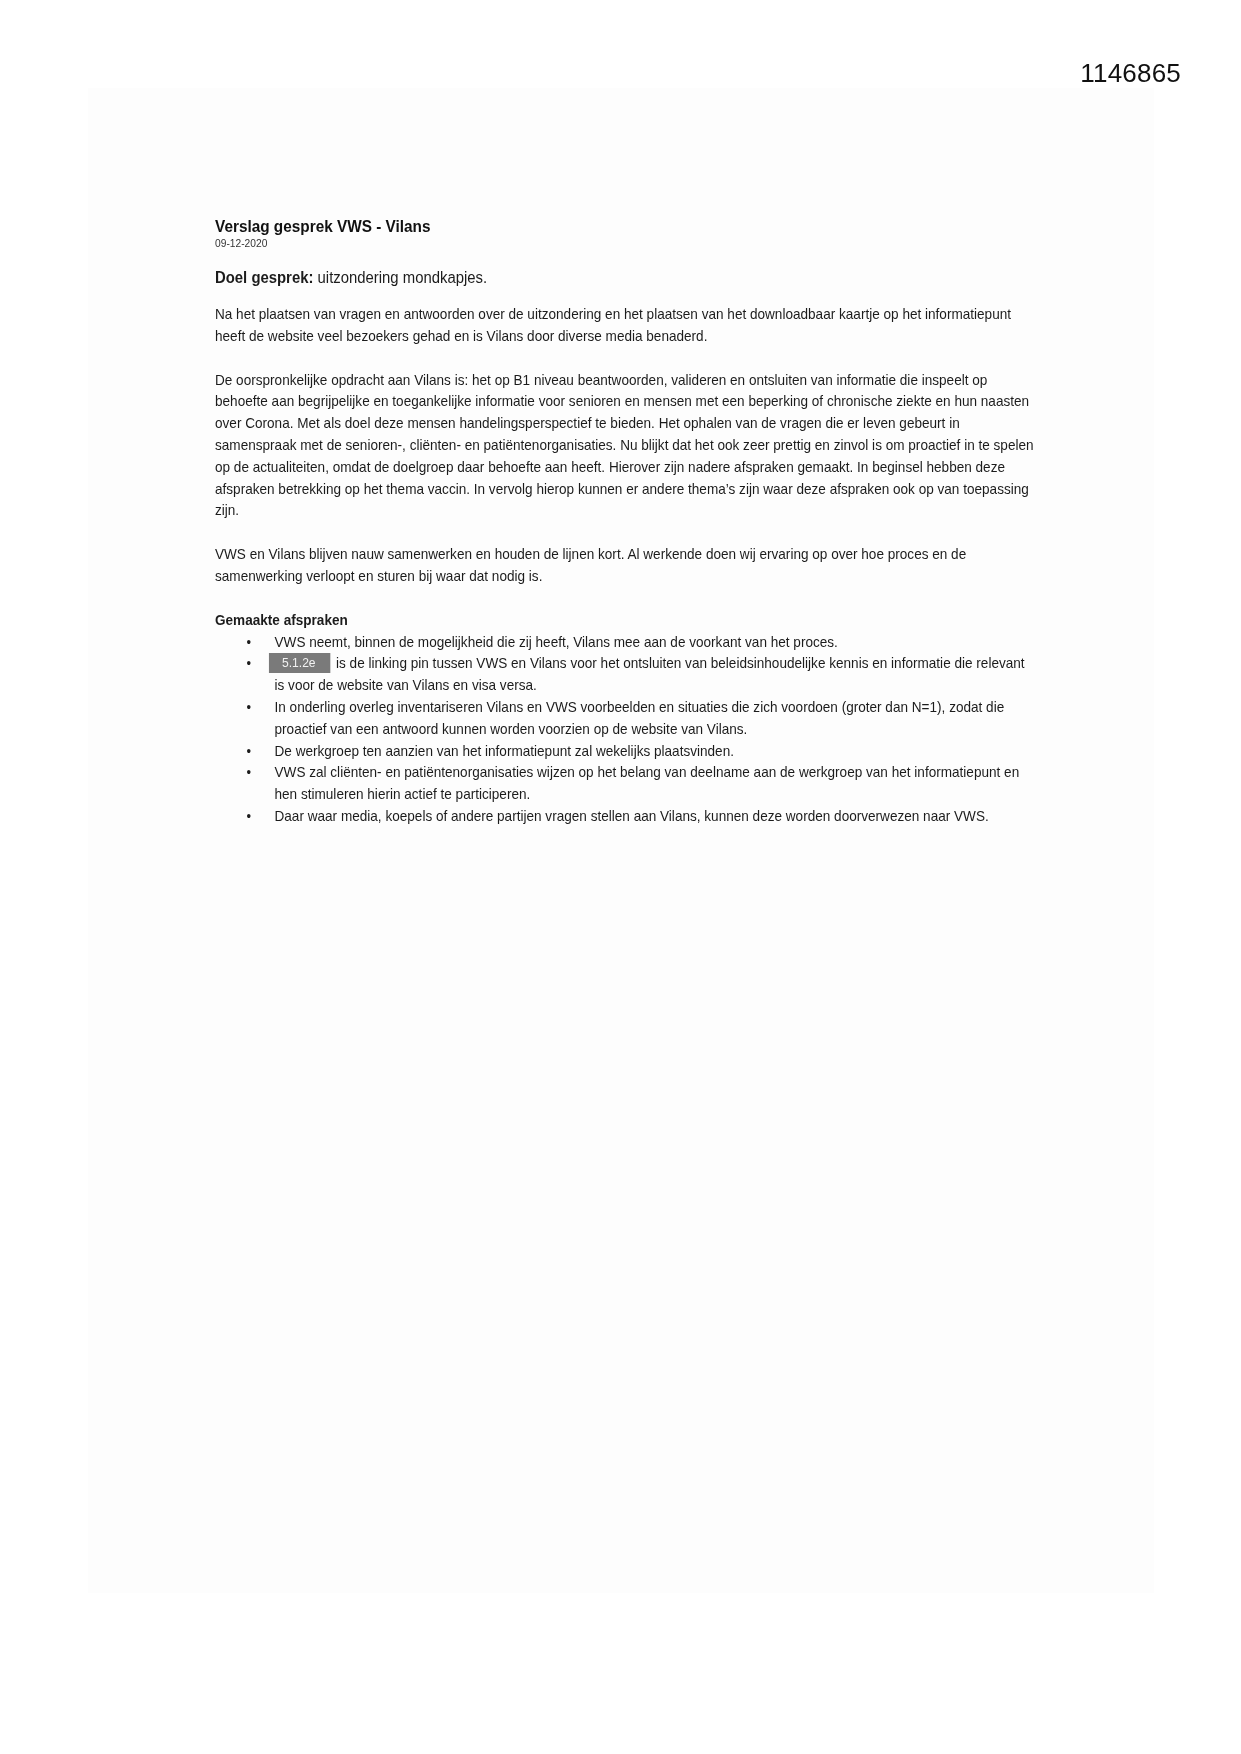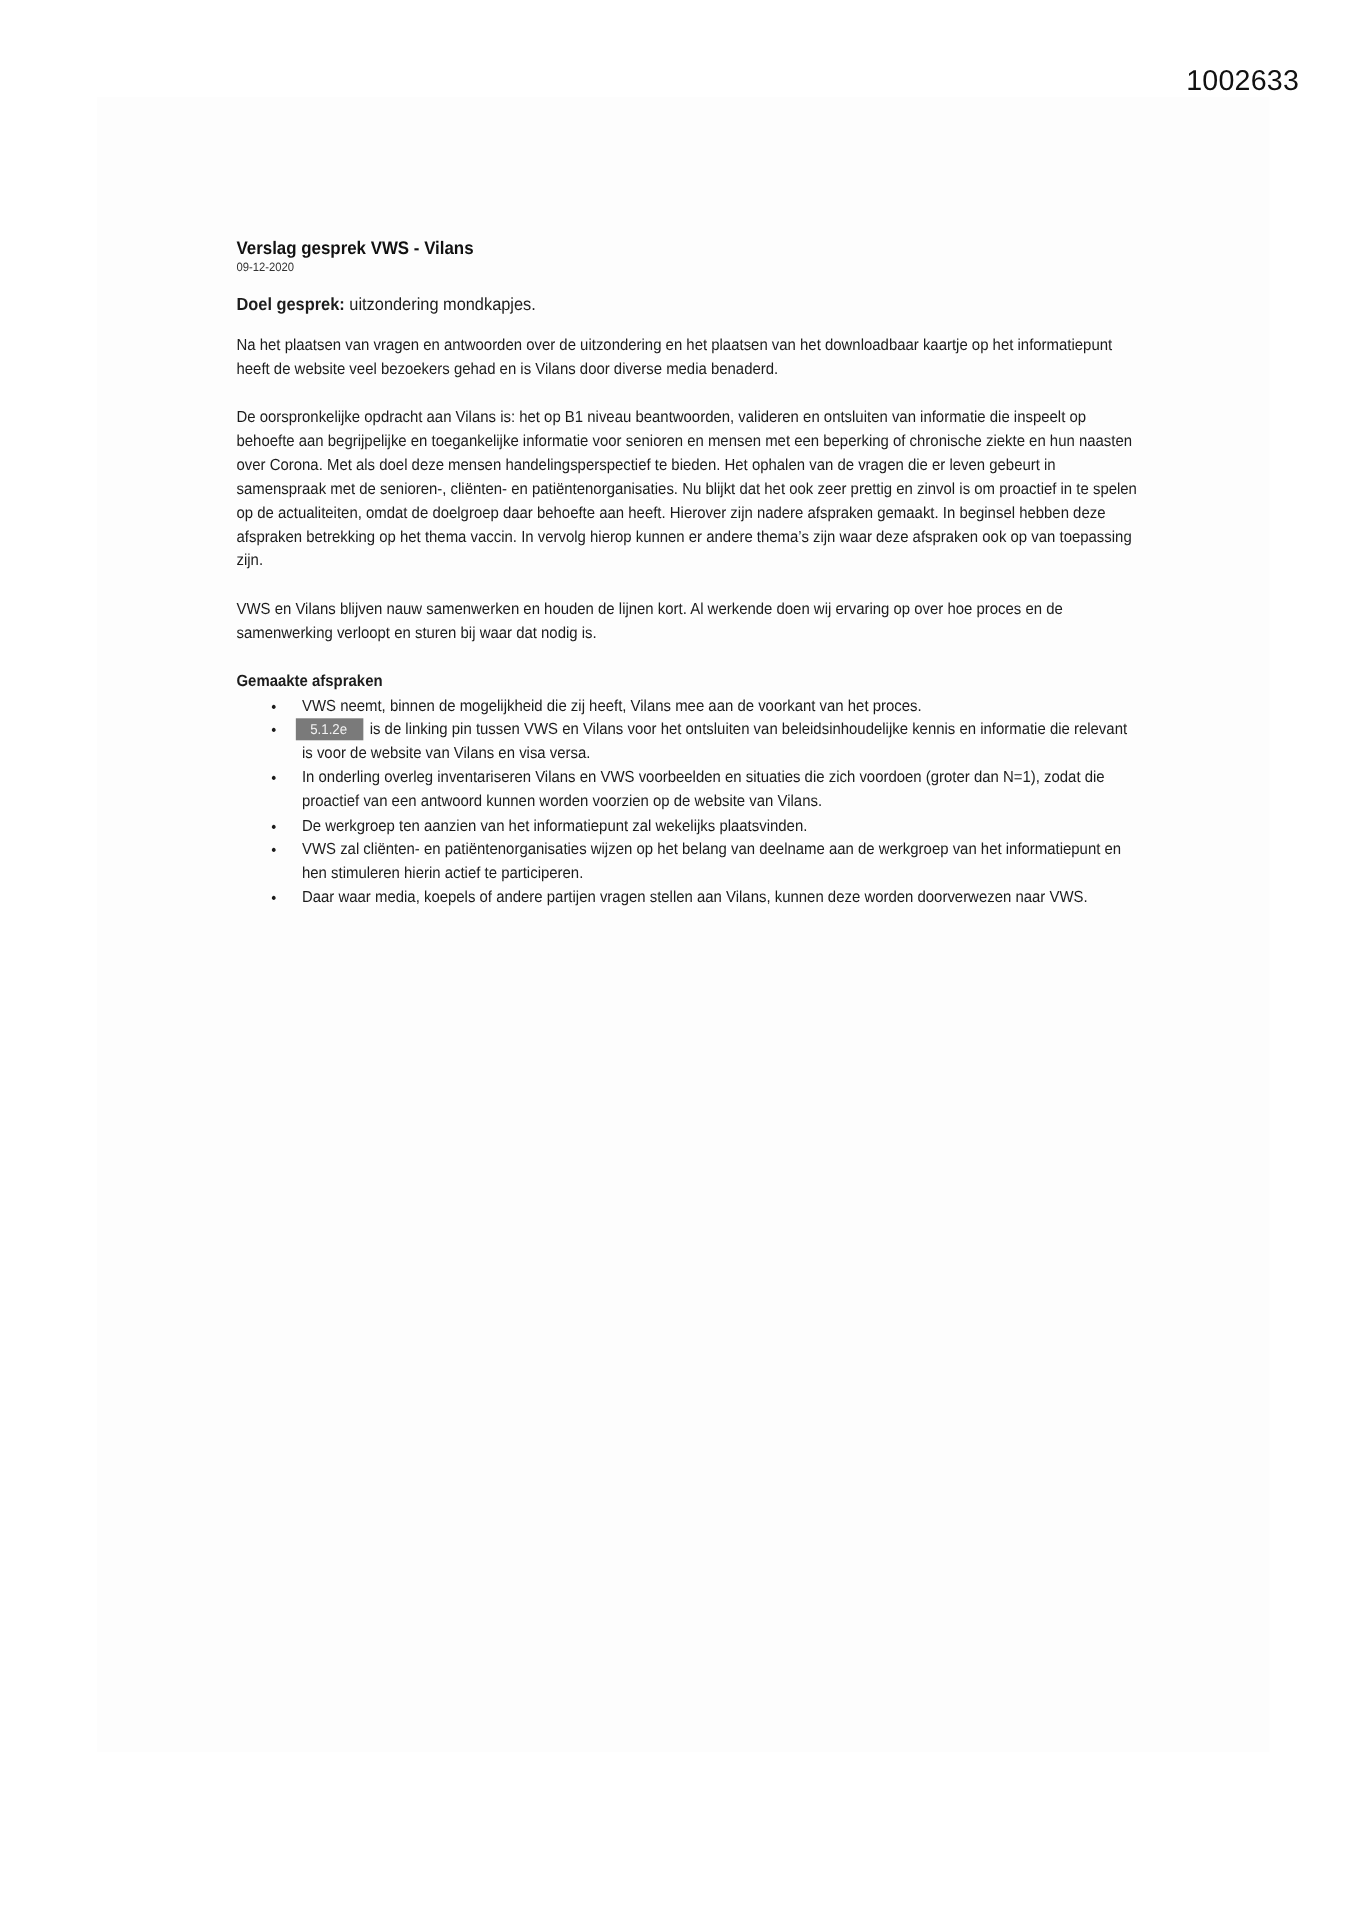--- a/index.html
+++ b/index.html
@@ -92,21 +92,21 @@
       line-height: 20px;
       padding: 0 16px 0 14px;
       margin-left: -6px;
       margin-right: 6px;
       vertical-align: top;
     }
   </style>
 </head>
 <body>
 
-<div class="doc-id">1002633</div>
+<div class="doc-id">1146865</div>
 
 <div class="scan-area"></div>
 
 <div class="content">
   <div class="title">Verslag gesprek VWS - Vilans</div>
   <div class="date">09-12-2020</div>
 
   <div class="goal">
     <span class="label">Doel gesprek:</span>
     <span>uitzondering mondkapjes.</span>

